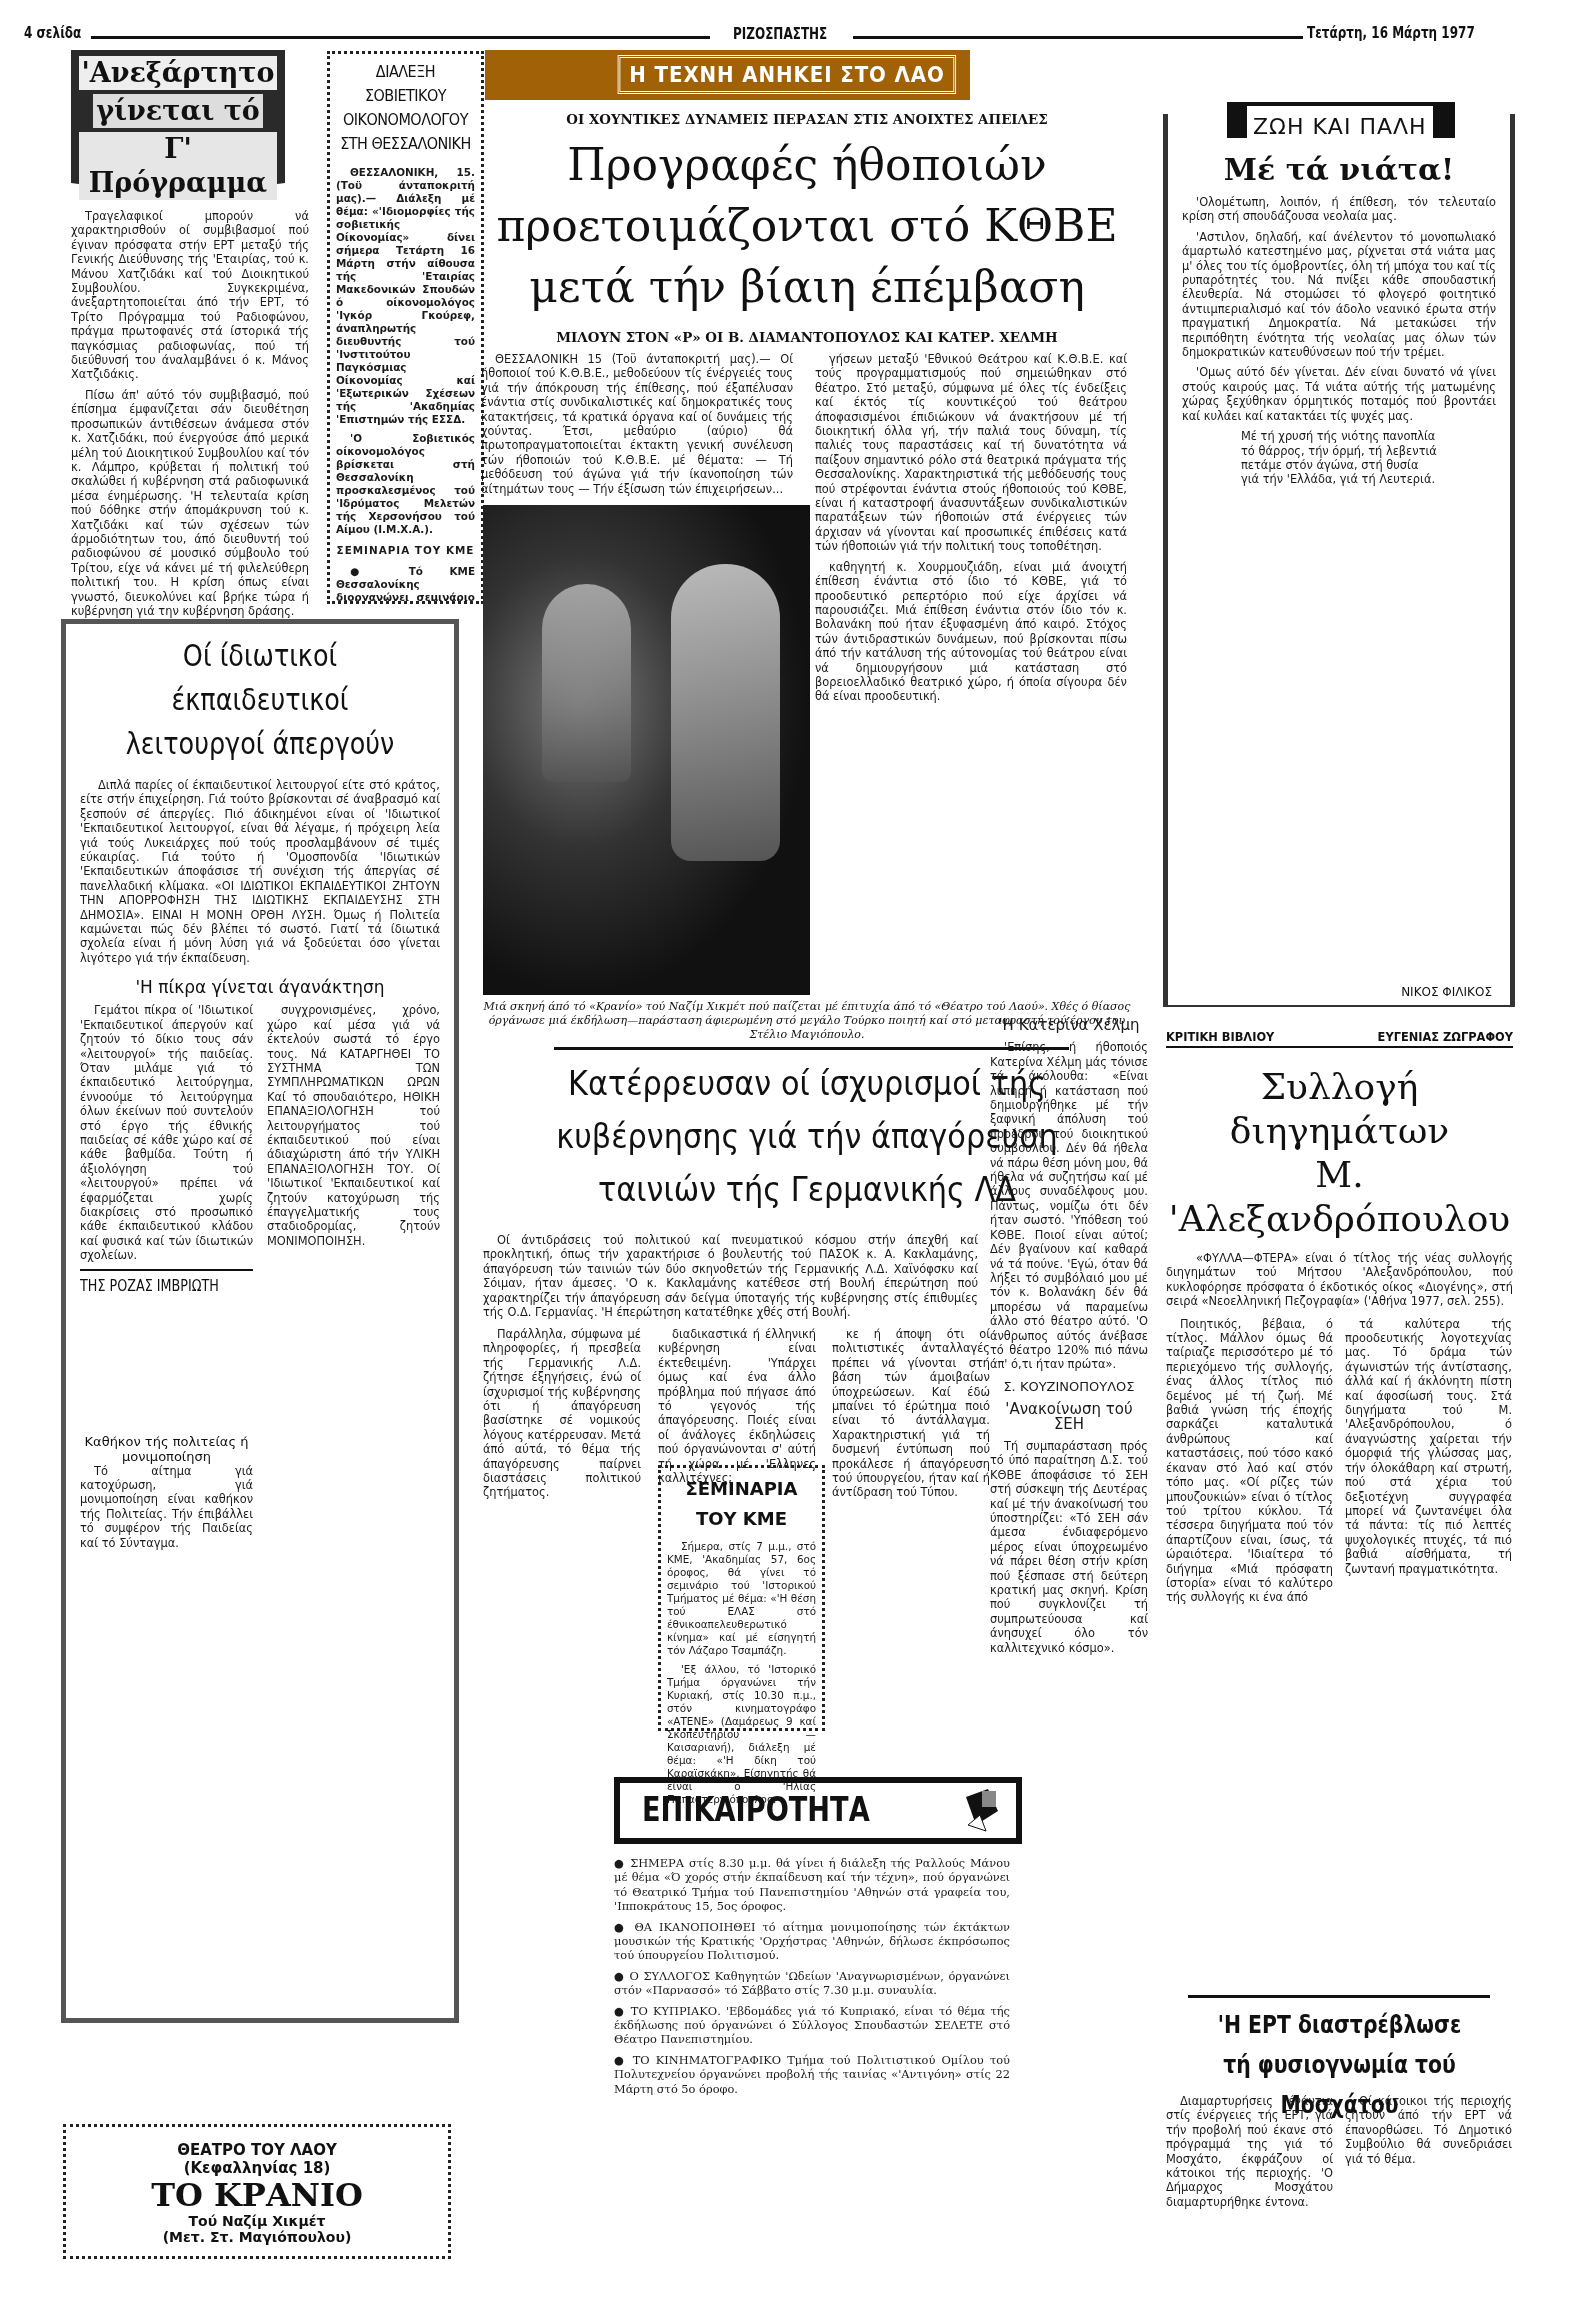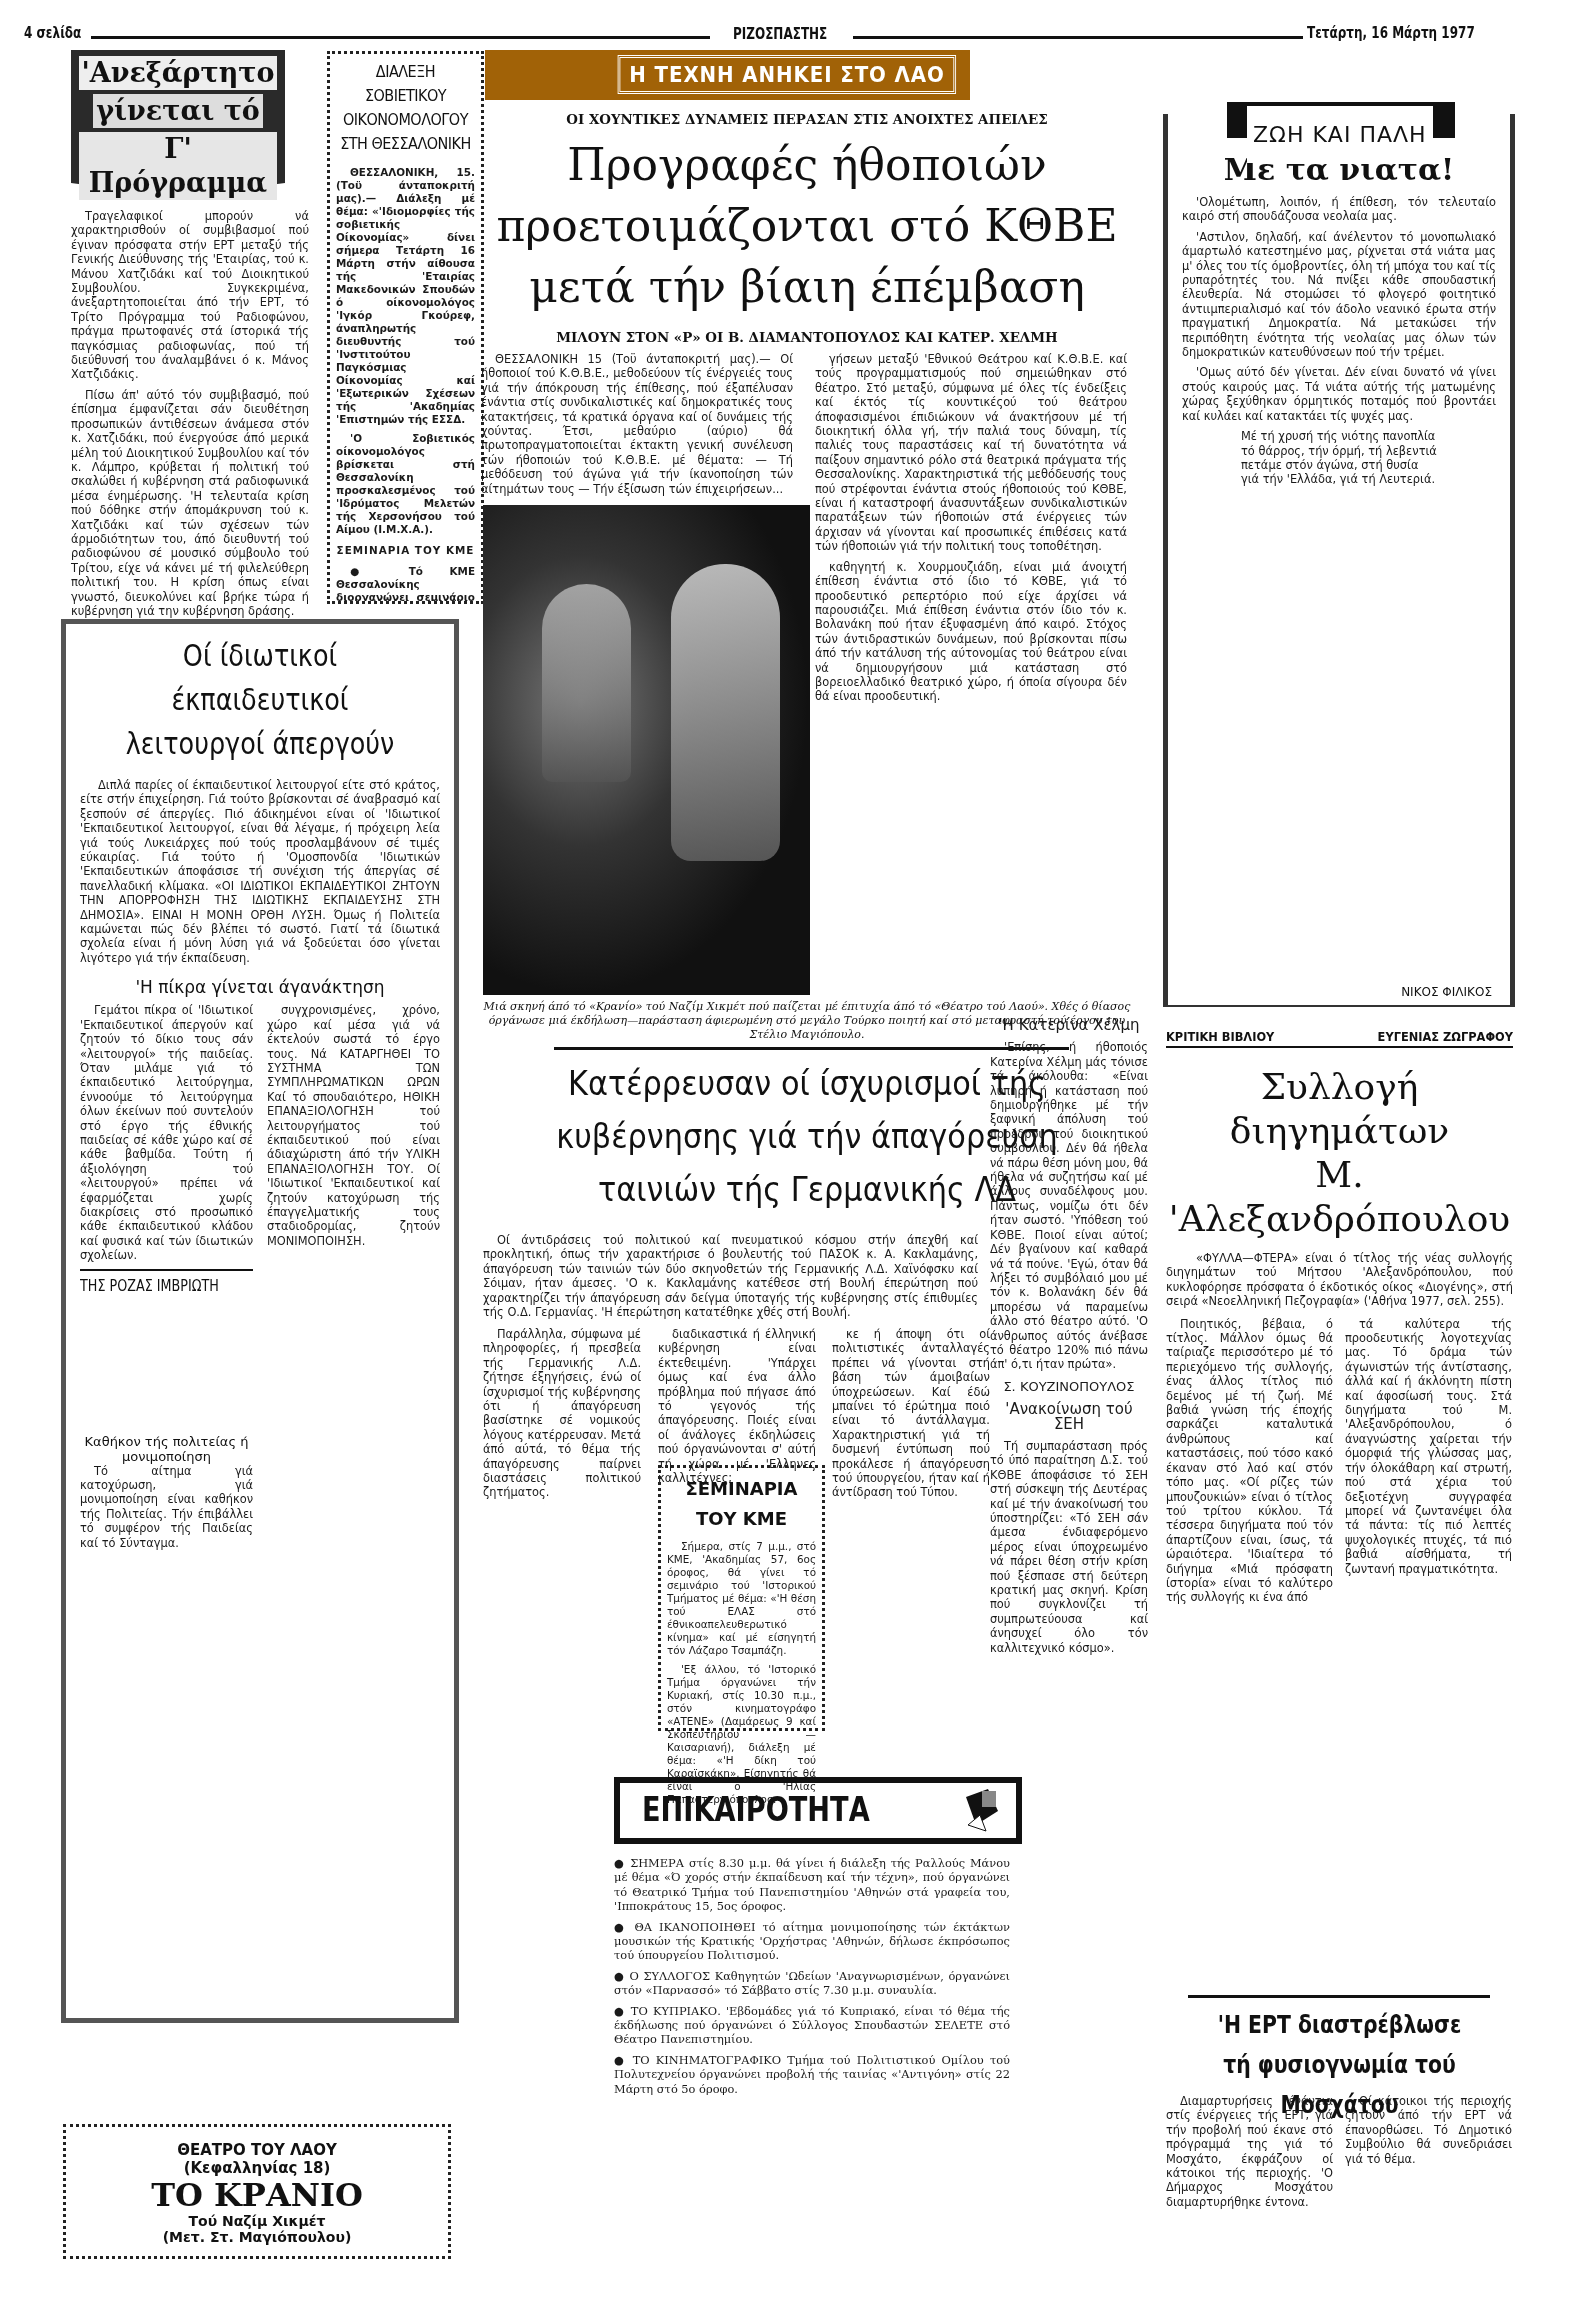--- a/index.html
+++ b/index.html
@@ -124,25 +124,25 @@
 <div class="abs txt" style="left:990px;top:1010px;width:158px;height:1287px;overflow:hidden;">
   <div class="center" style="font-size:15px;margin:8px 0;">'Η Κατερίνα Χέλμη</div>
   <p>'Επίσης, ή ήθοποιός Κατερίνα Χέλμη μάς τόνισε τά άκόλουθα: «Είναι λυπηρή ή κατάσταση πού δημιουργήθηκε μέ τήν ξαφνική άπόλυση τού προέδρου τού διοικητικού συμβουλίου. Δέν θά ήθελα νά πάρω θέση μόνη μου, θά ήθελα νά συζητήσω καί μέ άλλους συναδέλφους μου. Πάντως, νομίζω ότι δέν ήταν σωστό. 'Υπόθεση τού ΚΘΒΕ. Ποιοί είναι αύτοί; Δέν βγαίνουν καί καθαρά νά τά πούνε. 'Εγώ, όταν θά λήξει τό συμβόλαιό μου μέ τόν κ. Βολανάκη δέν θά μπορέσω νά παραμείνω άλλο στό θέατρο αύτό. 'Ο άνθρωπος αύτός άνέβασε τό θέατρο 120% πιό πάνω άπ' ό,τι ήταν πρώτα».</p>
   <div class="center" style="font-size:13px;margin:8px 0;">Σ. ΚΟΥΖΙΝΟΠΟΥΛΟΣ</div>
   <div class="center" style="font-size:15px;margin:8px 0;">'Ανακοίνωση τού ΣΕΗ</div>
   <p>Τή συμπαράσταση πρός τό ύπό παραίτηση Δ.Σ. τού ΚΘΒΕ άποφάσισε τό ΣΕΗ στή σύσκεψη τής Δευτέρας καί μέ τήν άνακοίνωσή του ύποστηρίζει: «Τό ΣΕΗ σάν άμεσα ένδιαφερόμενο μέρος είναι ύποχρεωμένο νά πάρει θέση στήν κρίση πού ξέσπασε στή δεύτερη κρατική μας σκηνή. Κρίση πού συγκλονίζει τή συμπρωτεύουσα καί άνησυχεί όλο τόν καλλιτεχνικό κόσμο».</p>
 </div>
 
 <div class="abs" style="left:1163px;top:114px;width:342px;height:891px;border-left:5px solid #333;border-right:5px solid #333;border-bottom:2px solid #333;">
   <div class="abs" style="left:59px;top:-12px;width:228px;height:36px;background:#111;">
-    <span class="abs" style="left:20px;top:4px;background:#fff;color:#111;font-family:'DejaVu Sans',sans-serif;font-size:22px;padding:16px 6px;letter-spacing:1px;">ΖΩΗ ΚΑΙ ΠΑΛΗ</span>
+    <span class="abs" style="left:20px;top:4px;background:#fff;color:#111;font-family:'DejaVu Sans',sans-serif;font-size:22px;padding:8px 6px;letter-spacing:1px;">ΖΩΗ ΚΑΙ ΠΑΛΗ</span>
   </div>
   <div class="center" style="margin-top:38px;font-family:'DejaVu Serif',serif;font-weight:bold;font-size:30px;">Μέ τά νιάτα!</div>
   <div class="txt" style="margin:8px 14px;">
-    <p>'Ολομέτωπη, λοιπόν, ή έπίθεση, τόν τελευταίο καιρό στή σπουδάζουσα νεολαία μας.</p>
+    <p>'Ολομέτωπη, λοιπόν, ή έπίθεση, τόν τελευταίο κρίση στή σπουδάζουσα νεολαία μας.</p>
     <p>'Αστιλον, δηλαδή, καί άνέλεντον τό μονοπωλιακό άμαρτωλό κατεστημένο μας, ρίχνεται στά νιάτα μας μ' όλες του τίς όμοβροντίες, όλη τή μπόχα του καί τίς ρυπαρότητές του. Νά πνίξει κάθε σπουδαστική έλευθερία. Νά στομώσει τό φλογερό φοιτητικό άντιιμπεριαλισμό καί τόν άδολο νεανικό έρωτα στήν πραγματική Δημοκρατία. Νά μετακώσει τήν περιπόθητη ένότητα τής νεολαίας μας όλων τών δημοκρατικών κατευθύνσεων πού τήν τρέμει.</p>
     <p>'Ομως αύτό δέν γίνεται. Δέν είναι δυνατό νά γίνει στούς καιρούς μας. Τά νιάτα αύτής τής ματωμένης χώρας ξεχύθηκαν όρμητικός ποταμός πού βροντάει καί κυλάει καί κατακτάει τίς ψυχές μας.</p>
     <div style="margin:6px 0 6px 59px;">
       <div>Μέ τή χρυσή τής νιότης πανοπλία</div>
       <div>τό θάρρος, τήν όρμή, τή λεβεντιά</div>
       <div>πετάμε στόν άγώνα, στή θυσία</div>
       <div>γιά τήν 'Ελλάδα, γιά τή Λευτεριά.</div>
     </div>
   </div>
   <div class="abs" style="right:18px;bottom:6px;font-family:'DejaVu Sans',sans-serif;font-size:12px;">ΝΙΚΟΣ ΦΙΛΙΚΟΣ</div>

